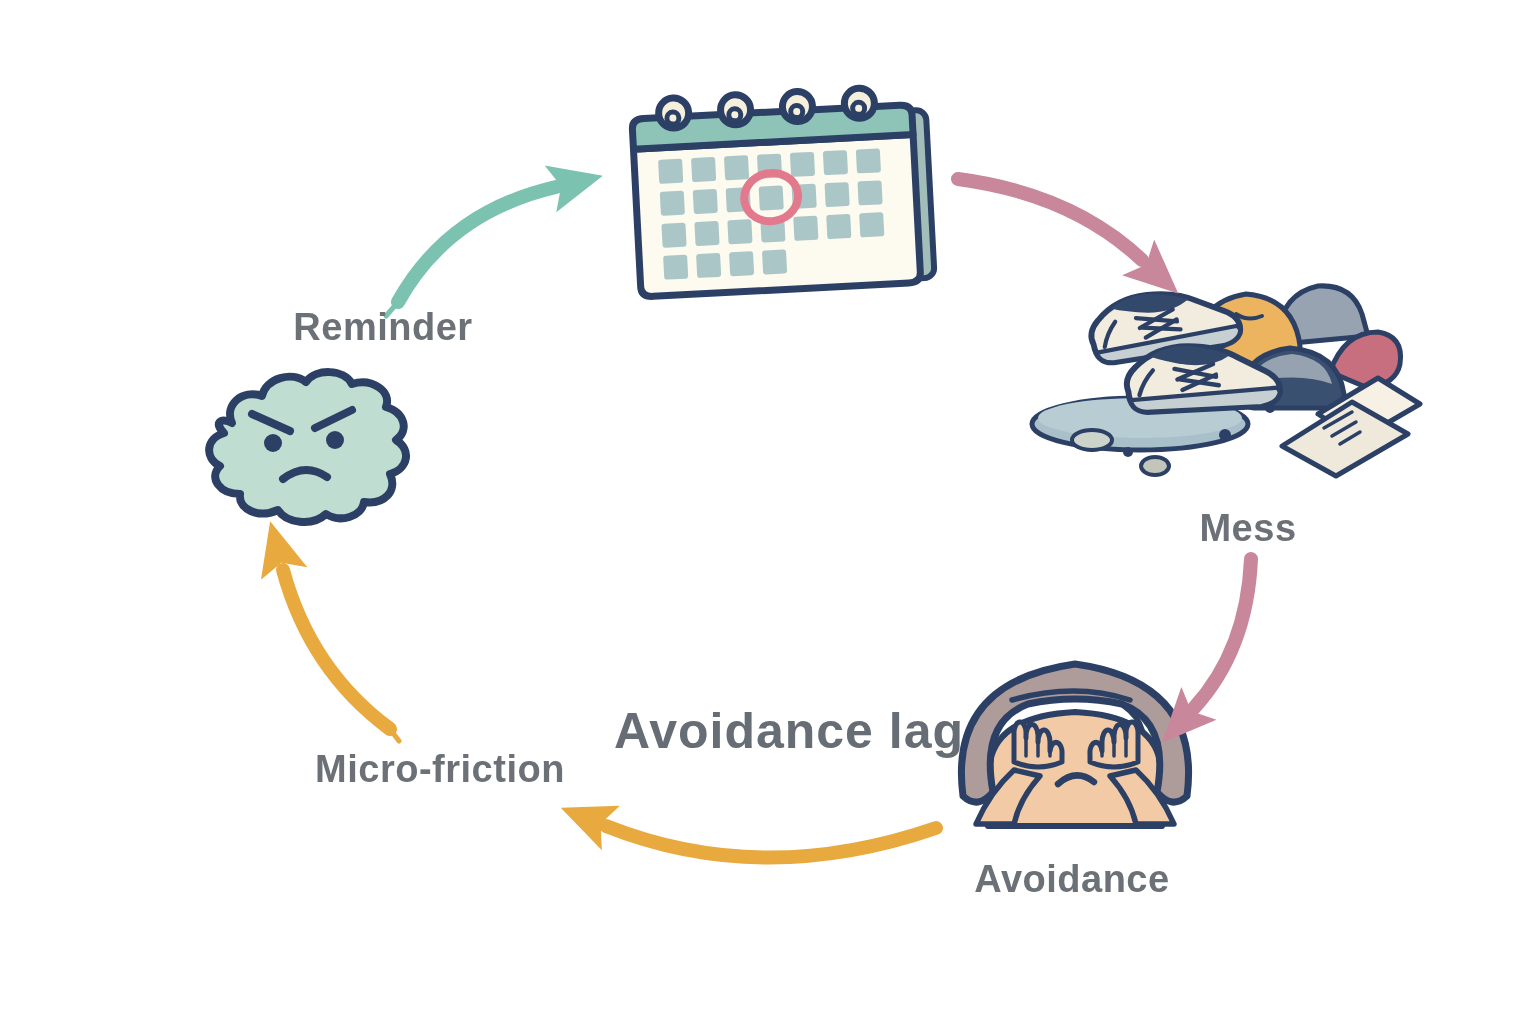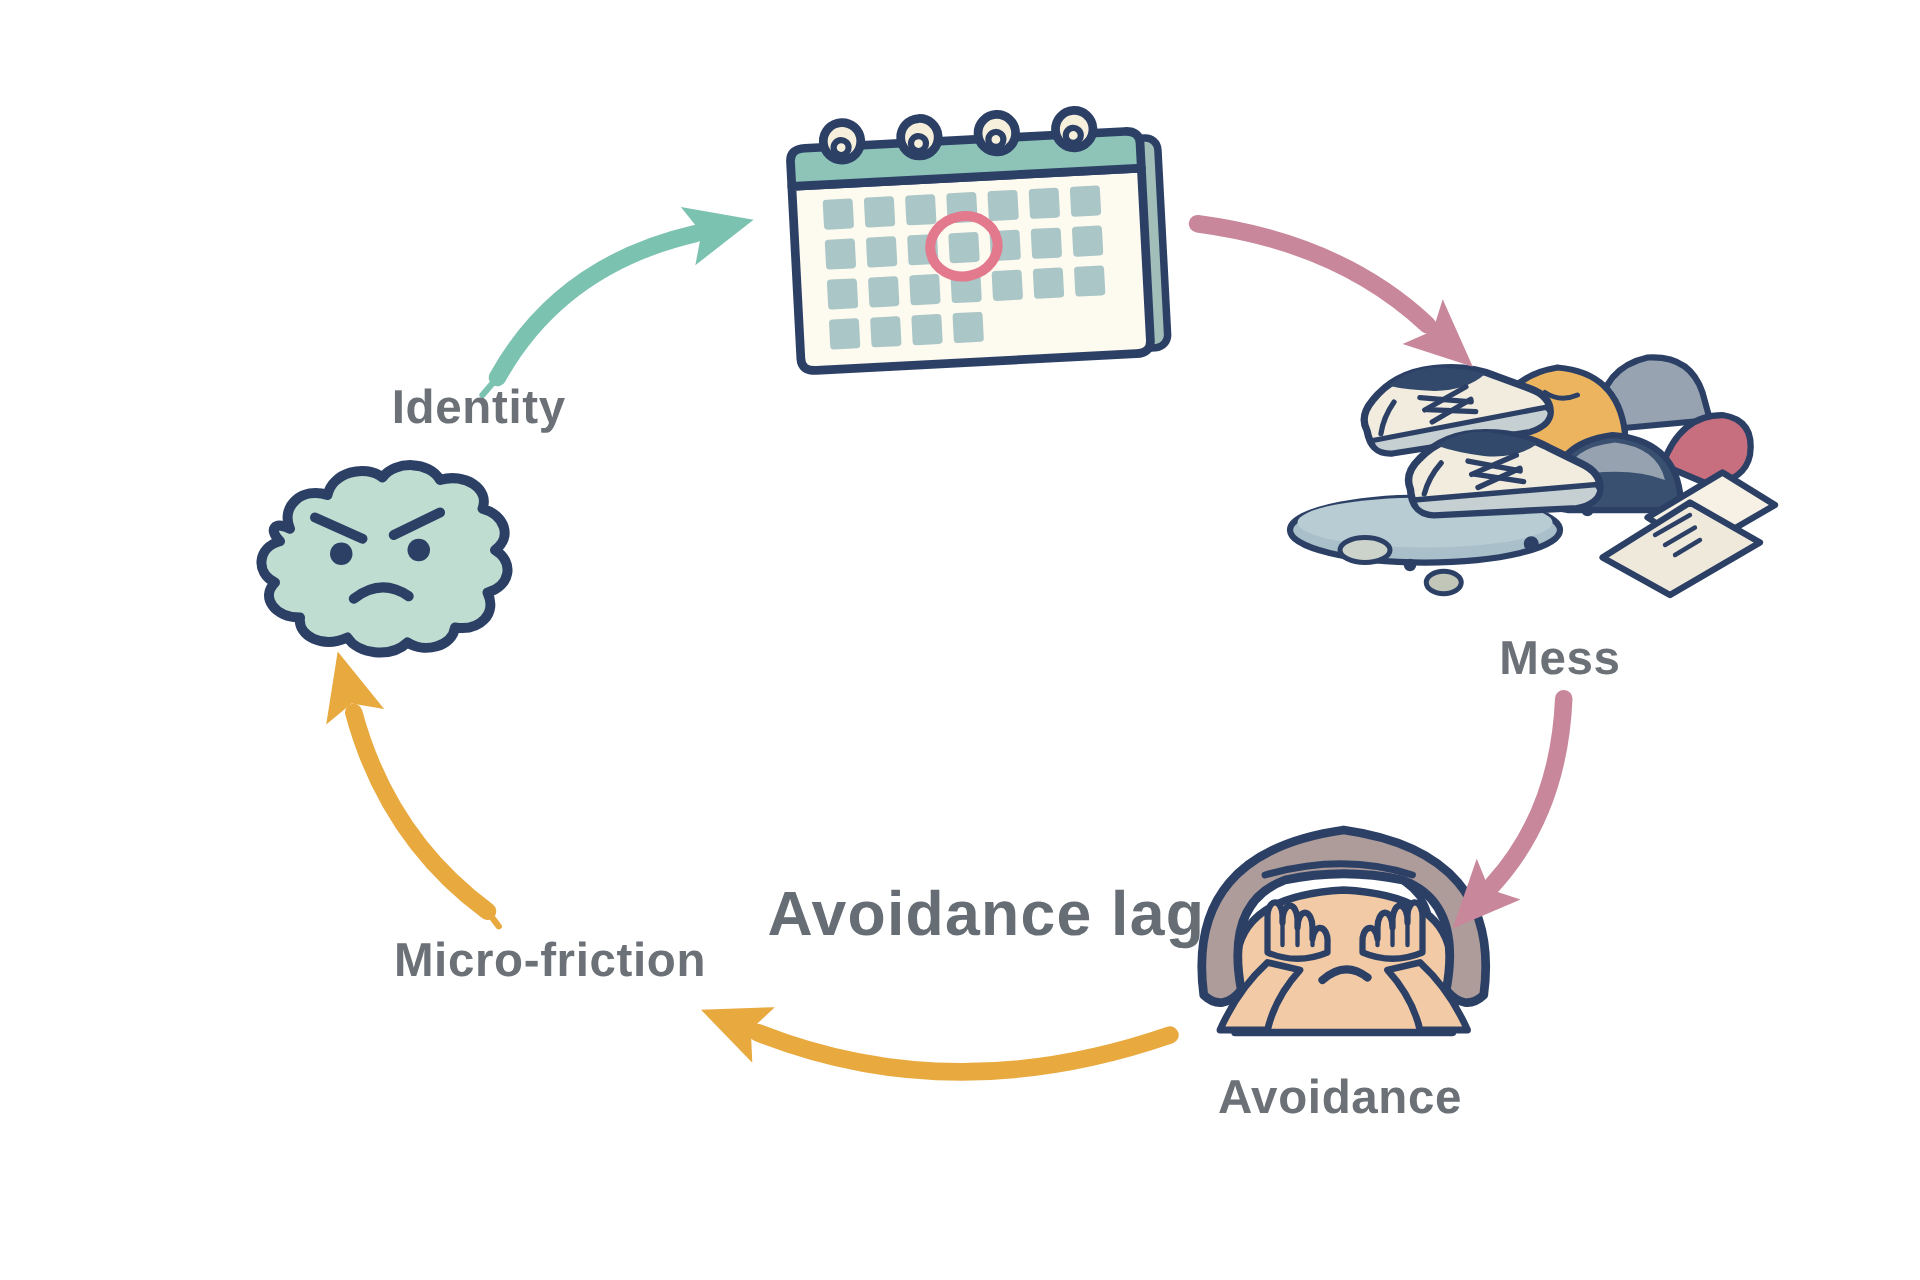--- a/index.html
+++ b/index.html
@@ -200,21 +200,21 @@
 
     <g>
       <g fill="none" stroke-linecap="round" stroke="#e8a93e">
         <path d="M 390,729 Q 310,670 283,570" stroke-width="14"></path>
         <path d="M 390,729 L 399,741" stroke-width="5"></path>
       </g>
       <use href="#ah" transform="translate(280,558) rotate(255)" fill="#e8a93e"></use>
     </g>
   </svg>
 
-  <div class="label" style="left:383px;top:327px;">Identity</div>
+  <div class="label" style="left:383px;top:327px;">Reminder</div>
 
   <div class="label" style="left:1248px;top:528px;">Mess</div>
 
   <div class="label" style="left:1072px;top:879px;">Avoidance</div>
 
   <div class="label" style="left:440px;top:769px;">Micro-friction</div>
 
   <div class="label center-title" style="left:789px;top:731px;">Avoidance lag</div>
 
 </div>

